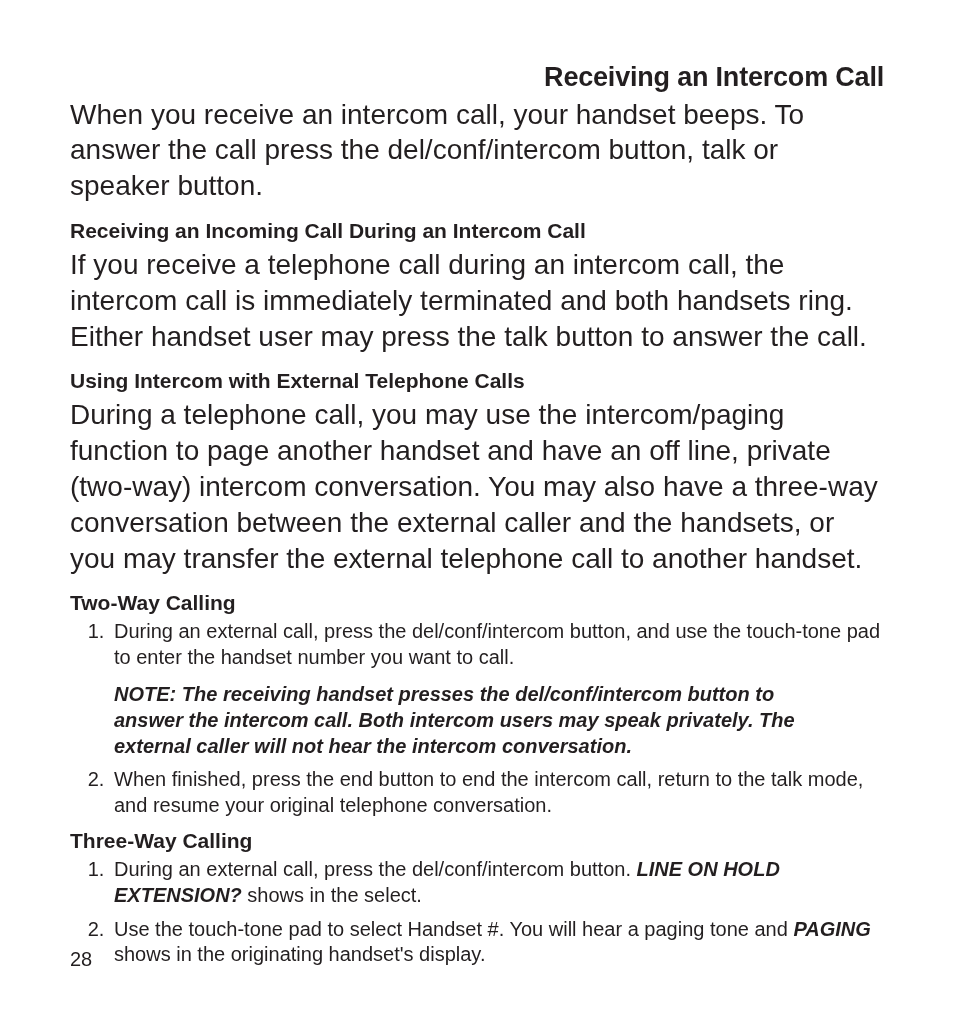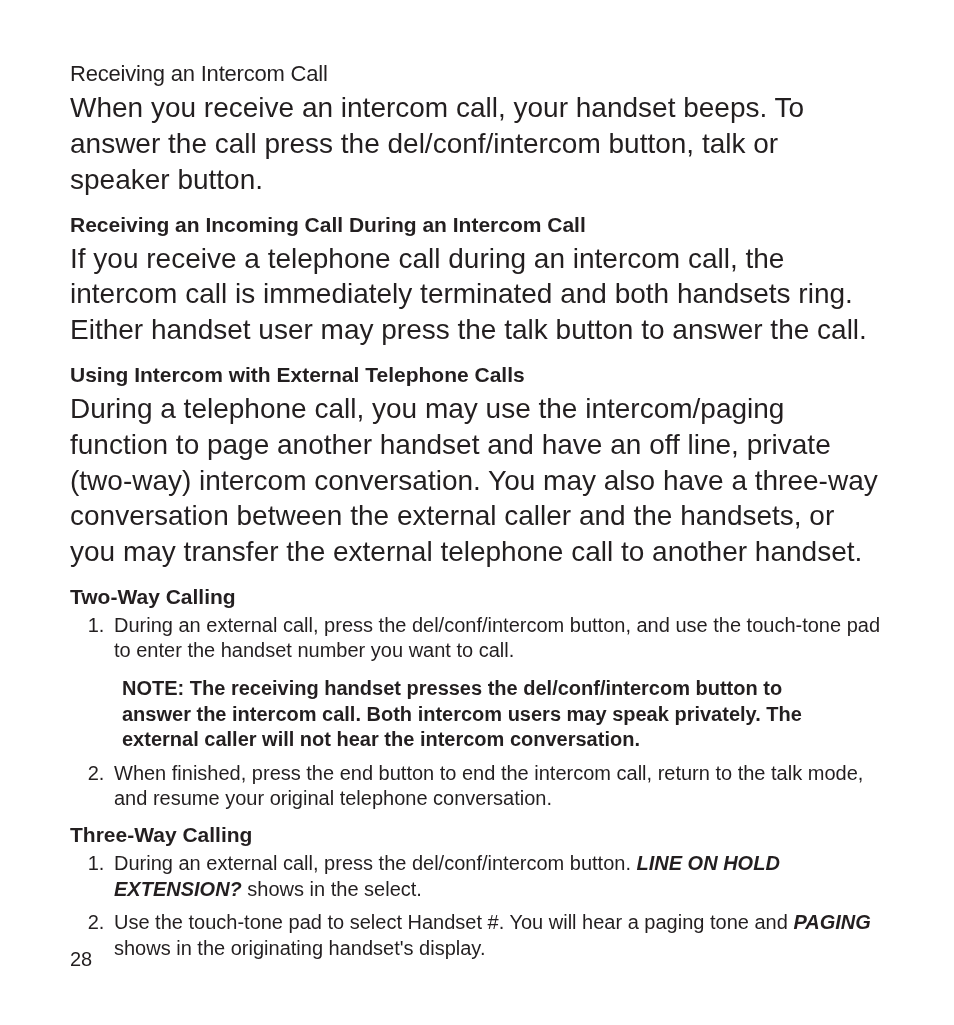--- a/index.html
+++ b/index.html
@@ -13,24 +13,25 @@
   }
   .page {
     box-sizing: border-box;
     padding: 60px 70px 40px 70px;
     width: 954px;
     height: 1025px;
     position: relative;
     line-height: 1.28;
   }
   h1.section {
-    font-size: 22px;
-    font-weight: 400;
+    font-size: 27px;
+    font-weight: 700;
     margin: 0 0 2px 0;
     letter-spacing: -0.2px;
+    text-align: right;
   }
   p.body {
     font-size: 28px;
     font-weight: 400;
     margin: 0 0 14px 0;
   }
   h2.subsection {
     font-size: 21px;
     font-weight: 700;
     margin: 0 0 2px 0;
@@ -74,21 +75,21 @@
   <p class="body">If you receive a telephone call during an intercom call, the intercom call is immediately terminated and both handsets ring. Either handset user may press the talk button to answer the call.</p>
 
   <h2 class="subsection">Using Intercom with External Telephone Calls</h2>
   <p class="body">During a telephone call, you may use the intercom/paging function to page another handset and have an off line, private (two-way) intercom conversation. You may also have a three-way conversation between the external caller and the handsets, or you may transfer the external telephone call to another handset.</p>
 
 
   <h2 class="subsection">Two-Way Calling</h2>
   <ol class="steps">
     <li>
       <span>During an external call, press the del/conf/intercom button, and use the touch-tone pad to enter the handset number you want to call.</span>
-      <div class="note" style="margin-left:8px; margin-top:12px; margin-bottom:4px; padding-right:60px;">NOTE: The receiving handset presses the del/conf/intercom button to answer the intercom call. Both intercom users may speak privately. The external caller will not hear the intercom conversation.</div>
+      <div class="note" style="margin-left:0; margin-top:12px; margin-bottom:4px; padding-right:60px;font-style:italic;">NOTE: The receiving handset presses the del/conf/intercom button to answer the intercom call. Both intercom users may speak privately. The external caller will not hear the intercom conversation.</div>
     </li>
     <li>
       <span>When finished, press the end button to end the intercom call, return to the talk mode, and resume your original telephone conversation.</span>
     </li>
   </ol>
 
   <h2 class="subsection">Three-Way Calling</h2>
   <ol class="steps">
     <li>
       <span>During an external call, press the del/conf/intercom button. </span><span class="inline-bold-italic">LINE ON HOLD EXTENSION?</span><span> shows in the select.</span>

